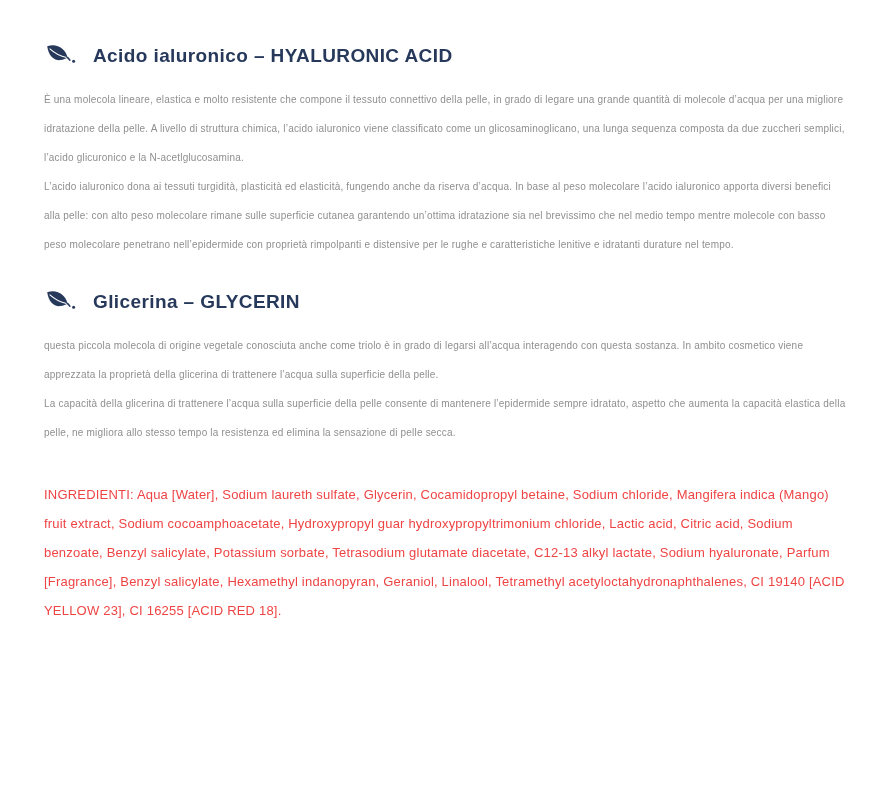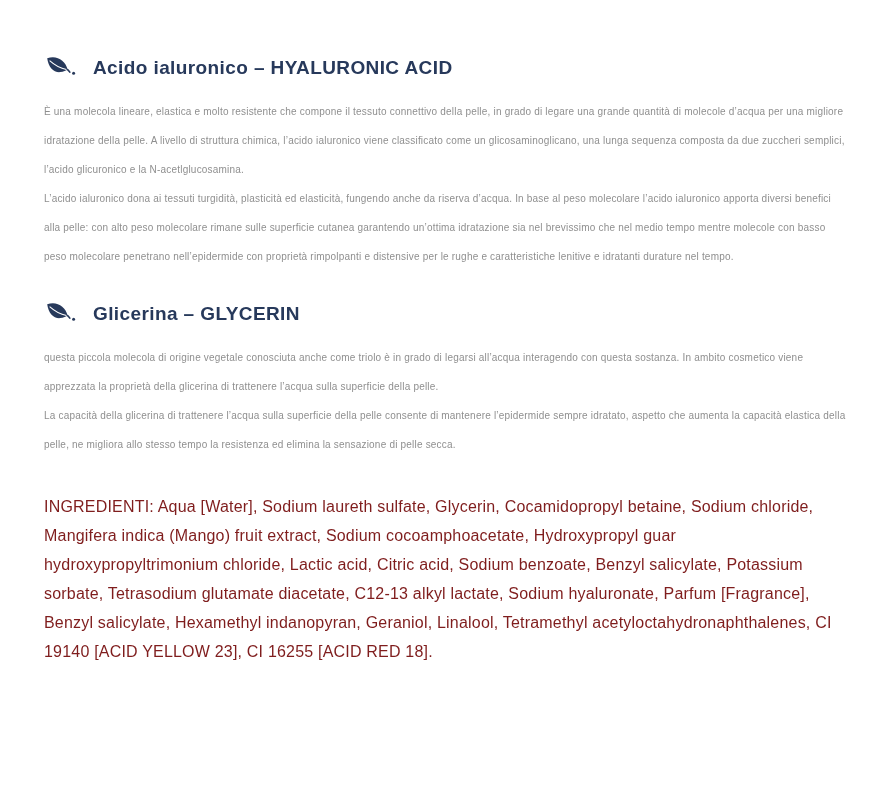--- a/index.html
+++ b/index.html
@@ -4,21 +4,21 @@
 <style>
   * { margin: 0; padding: 0; box-sizing: border-box; }
   html, body {
     background: #ffffff;
     font-family: "Liberation Sans", "DejaVu Sans", sans-serif;
   }
   .page {
     width: 888px;
     height: 786px;
     background: #ffffff;
-    padding: 56px 42px 0 44px;
+    padding: 44px 42px 0 44px;
     overflow: hidden;
   }
   .section-heading {
     display: flex;
     align-items: center;
     gap: 17px;
     font-size: 19px;
     font-weight: bold;
     letter-spacing: 0.4px;
     color: #27395B;
@@ -36,24 +36,24 @@
     line-height: 29px;
     letter-spacing: 0.2px;
     color: #8F8F8F;
     white-space: pre-line;
   }
   .section { margin-bottom: 31px; }
   .section + .section .section-heading { margin-top: 16px; }
   .ingredients-text {
     width: 806px;
     margin-top: 33px;
-    font-size: 16px;
+    font-size: 13px;
     line-height: 29px;
     letter-spacing: 0.2px;
-    color: #7f1d1d;
+    color: #ef4444;
   }
 </style>
 </head>
 <body>
 
 <main class="page">
 
   <section class="section">
     <h2 class="section-heading">
       <span class="leaf">

